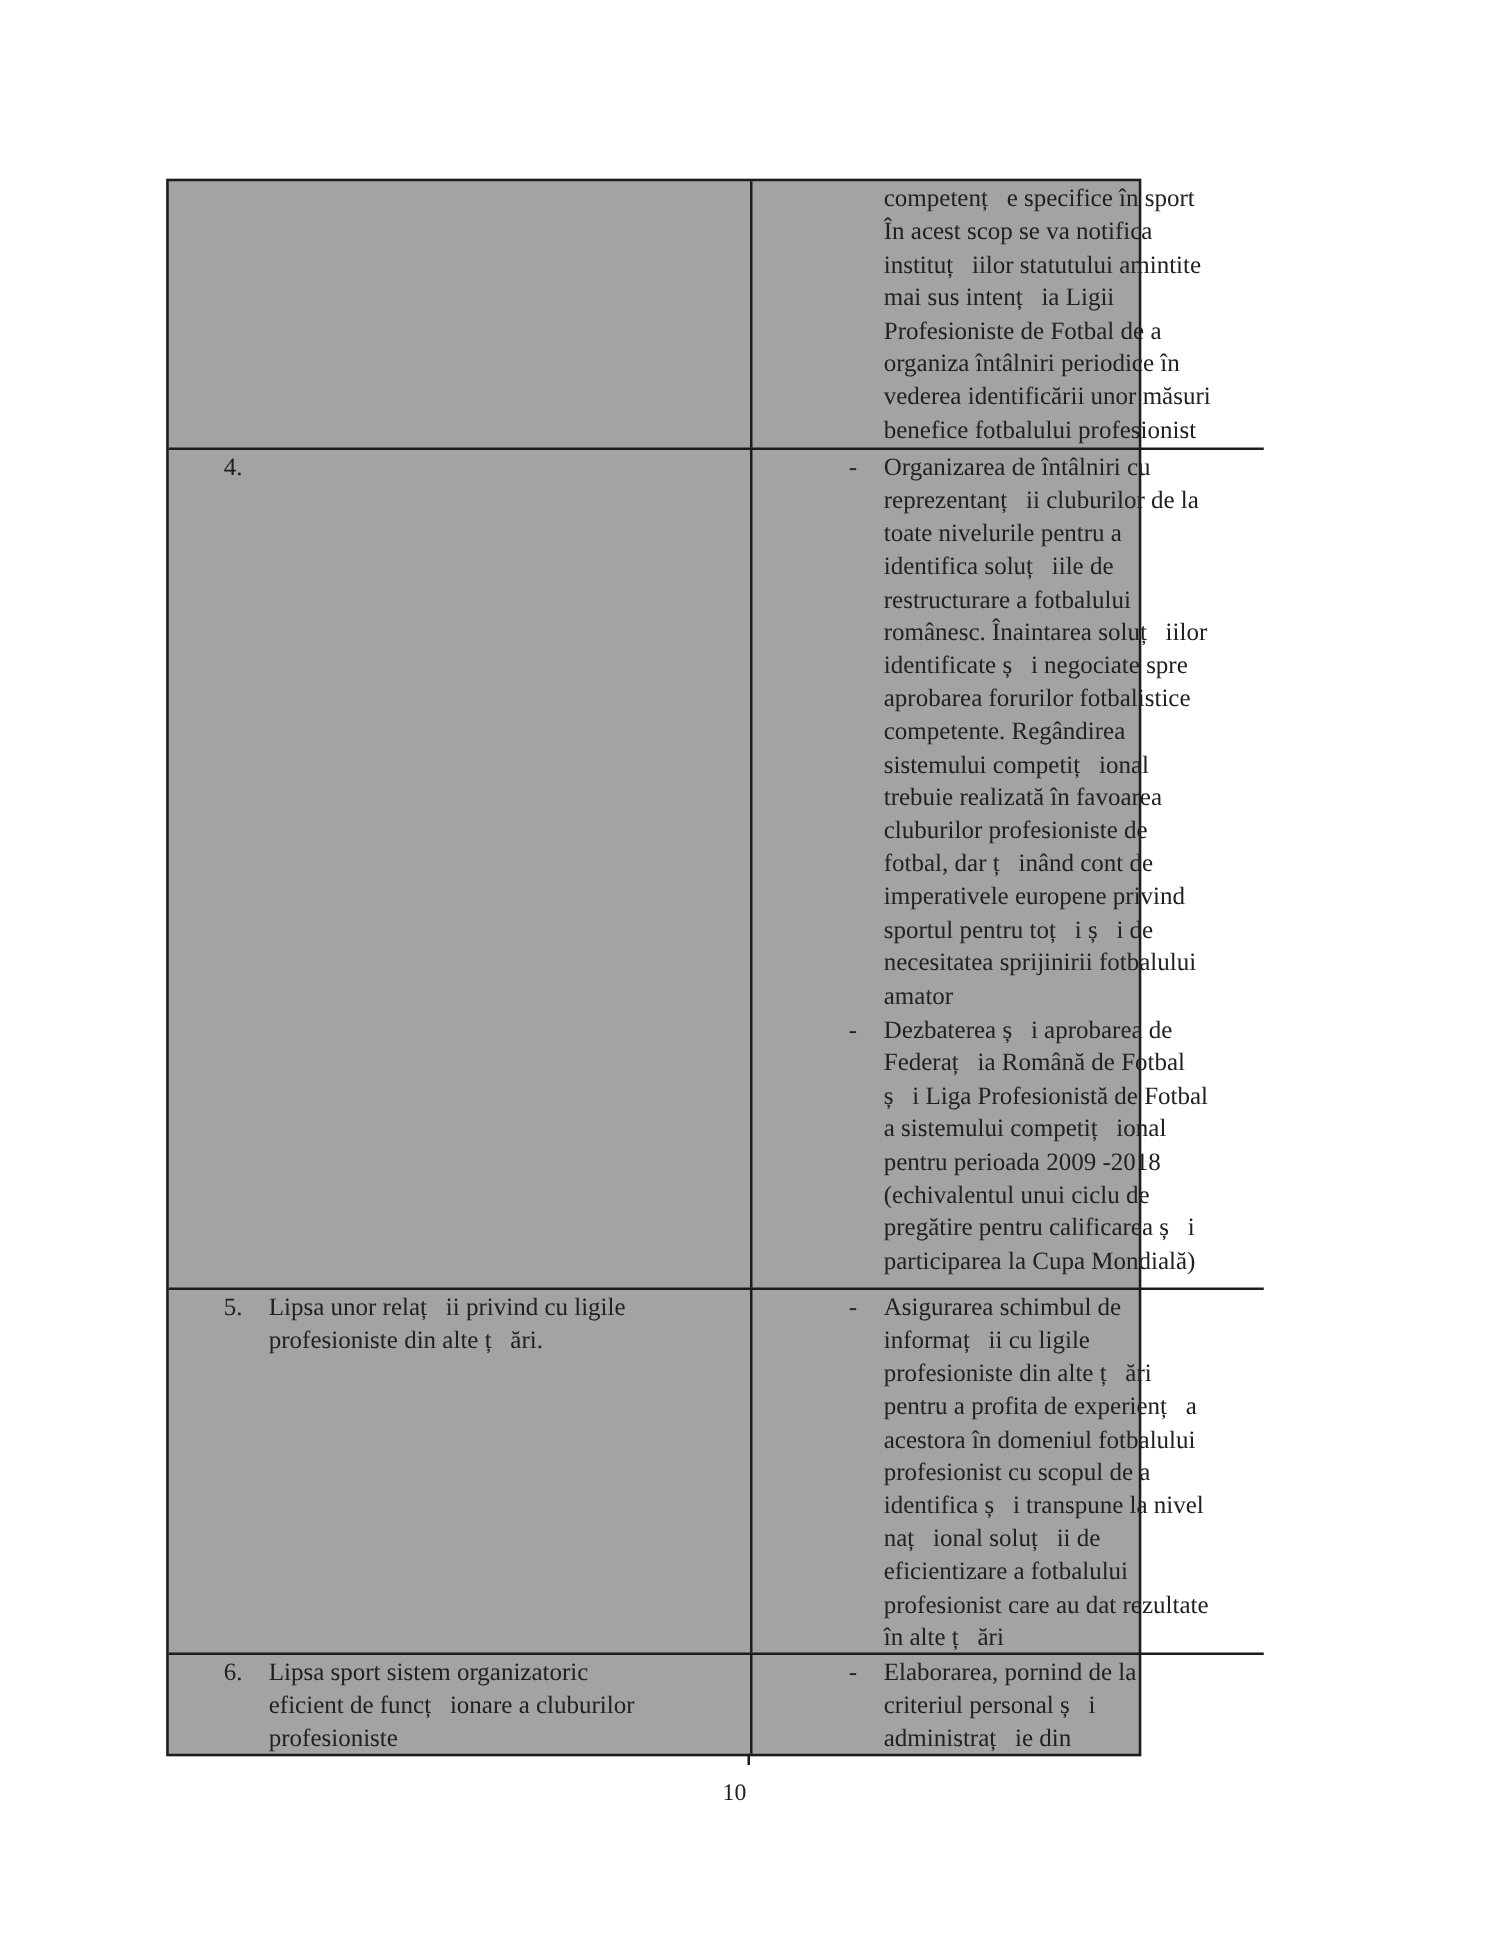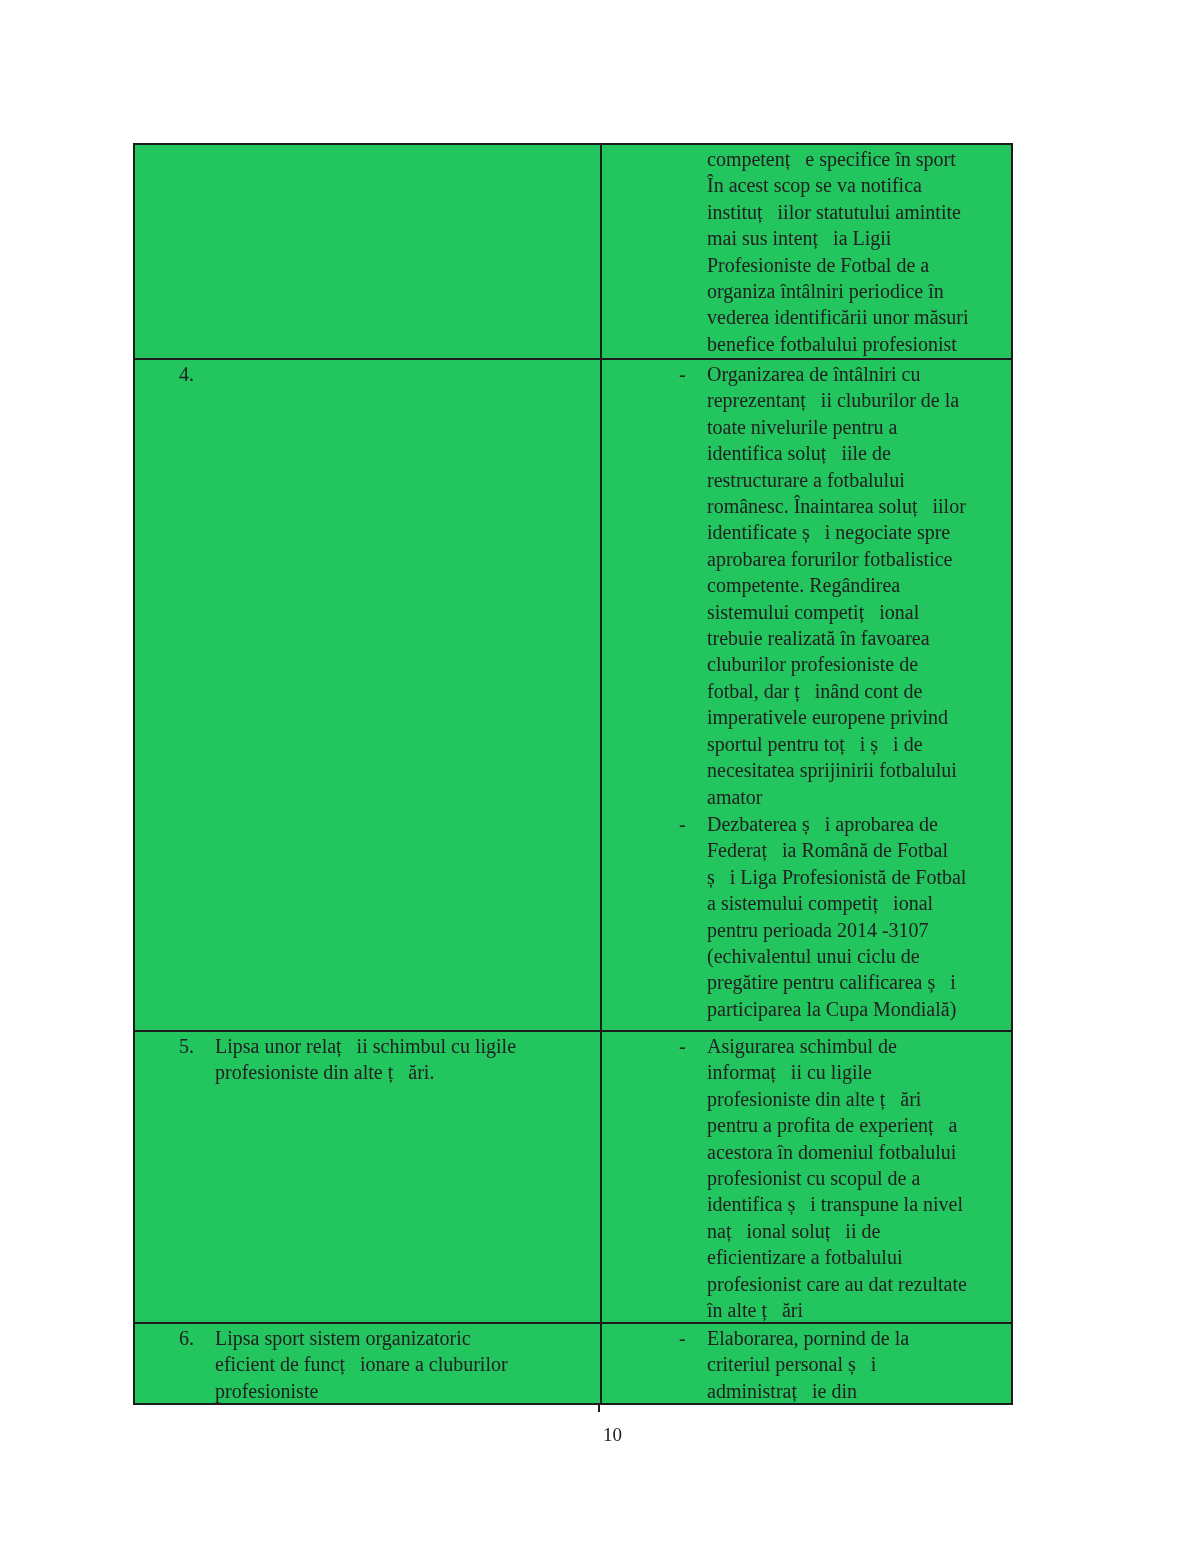--- a/index.html
+++ b/index.html
@@ -11,27 +11,27 @@
     position: relative;
     width: 1200px;
     height: 1553px;
     font-family: "Liberation Serif", "DejaVu Serif", serif;
     color: #212121;
   }
   .doc-table {
     position: absolute;
     left: 133px;
     top: 143px;
-    width: 880px;
+    width: 780px;
     box-sizing: border-box;
     border: 2px solid #1c1c1c;
     display: grid;
     grid-template-columns: 465px 411px;
     grid-template-rows: 213px 672px 292px 81px;
-    background: #22c55e;
+    background: #a3a3a3;
   }
   .cell {
     box-sizing: border-box;
     overflow: hidden;
     font-size: 20px;
     line-height: 26.4px;
   }
   .cell.right { border-left: 2px solid #1c1c1c; }
   .cell.btop  { border-top: 2px solid #1c1c1c; }
   .item {
@@ -47,21 +47,21 @@
   .cell.left .marker { width: 36px; }
   .cell.right .marker { width: 28px; }
   .txt {
     white-space: pre;
   }
   .page-number {
     position: absolute;
     left: 578px;
     top: 1424px;
     width: 44px;
-    text-align: right;
+    text-align: left;
     font-size: 19px;
     line-height: 22px;
   }
   .divider-stub {
     position: absolute;
     left: 598px;
     top: 1403px;
     width: 2px;
     height: 9px;
     background: #1c1c1c;
@@ -117,31 +117,31 @@
 sportul pentru toț   i ș   i de
 necesitatea sprijinirii fotbalului
 amator</span>
     </div>
     <div class="item">
       <span class="marker">-</span>
       <span class="txt">Dezbaterea ș   i aprobarea de
 Federaț   ia Română de Fotbal
 ș   i Liga Profesionistă de Fotbal
 a sistemului competiț   ional
-pentru perioada 2014 -3107
+pentru perioada 2009 -2018
 (echivalentul unui ciclu de
 pregătire pentru calificarea ș   i
 participarea la Cupa Mondială)</span>
     </div>
   </div>
 
   <div class="cell left btop">
     <div class="item">
       <span class="marker">5.</span>
-      <span class="txt">Lipsa unor relaț   ii schimbul cu ligile
+      <span class="txt">Lipsa unor relaț   ii privind cu ligile
 profesioniste din alte ț   ări.</span>
     </div>
   </div>
   <div class="cell right btop">
     <div class="item">
       <span class="marker">-</span>
       <span class="txt">Asigurarea schimbul de
 informaț   ii cu ligile
 profesioniste din alte ț   ări
 pentru a profita de experienț   a

